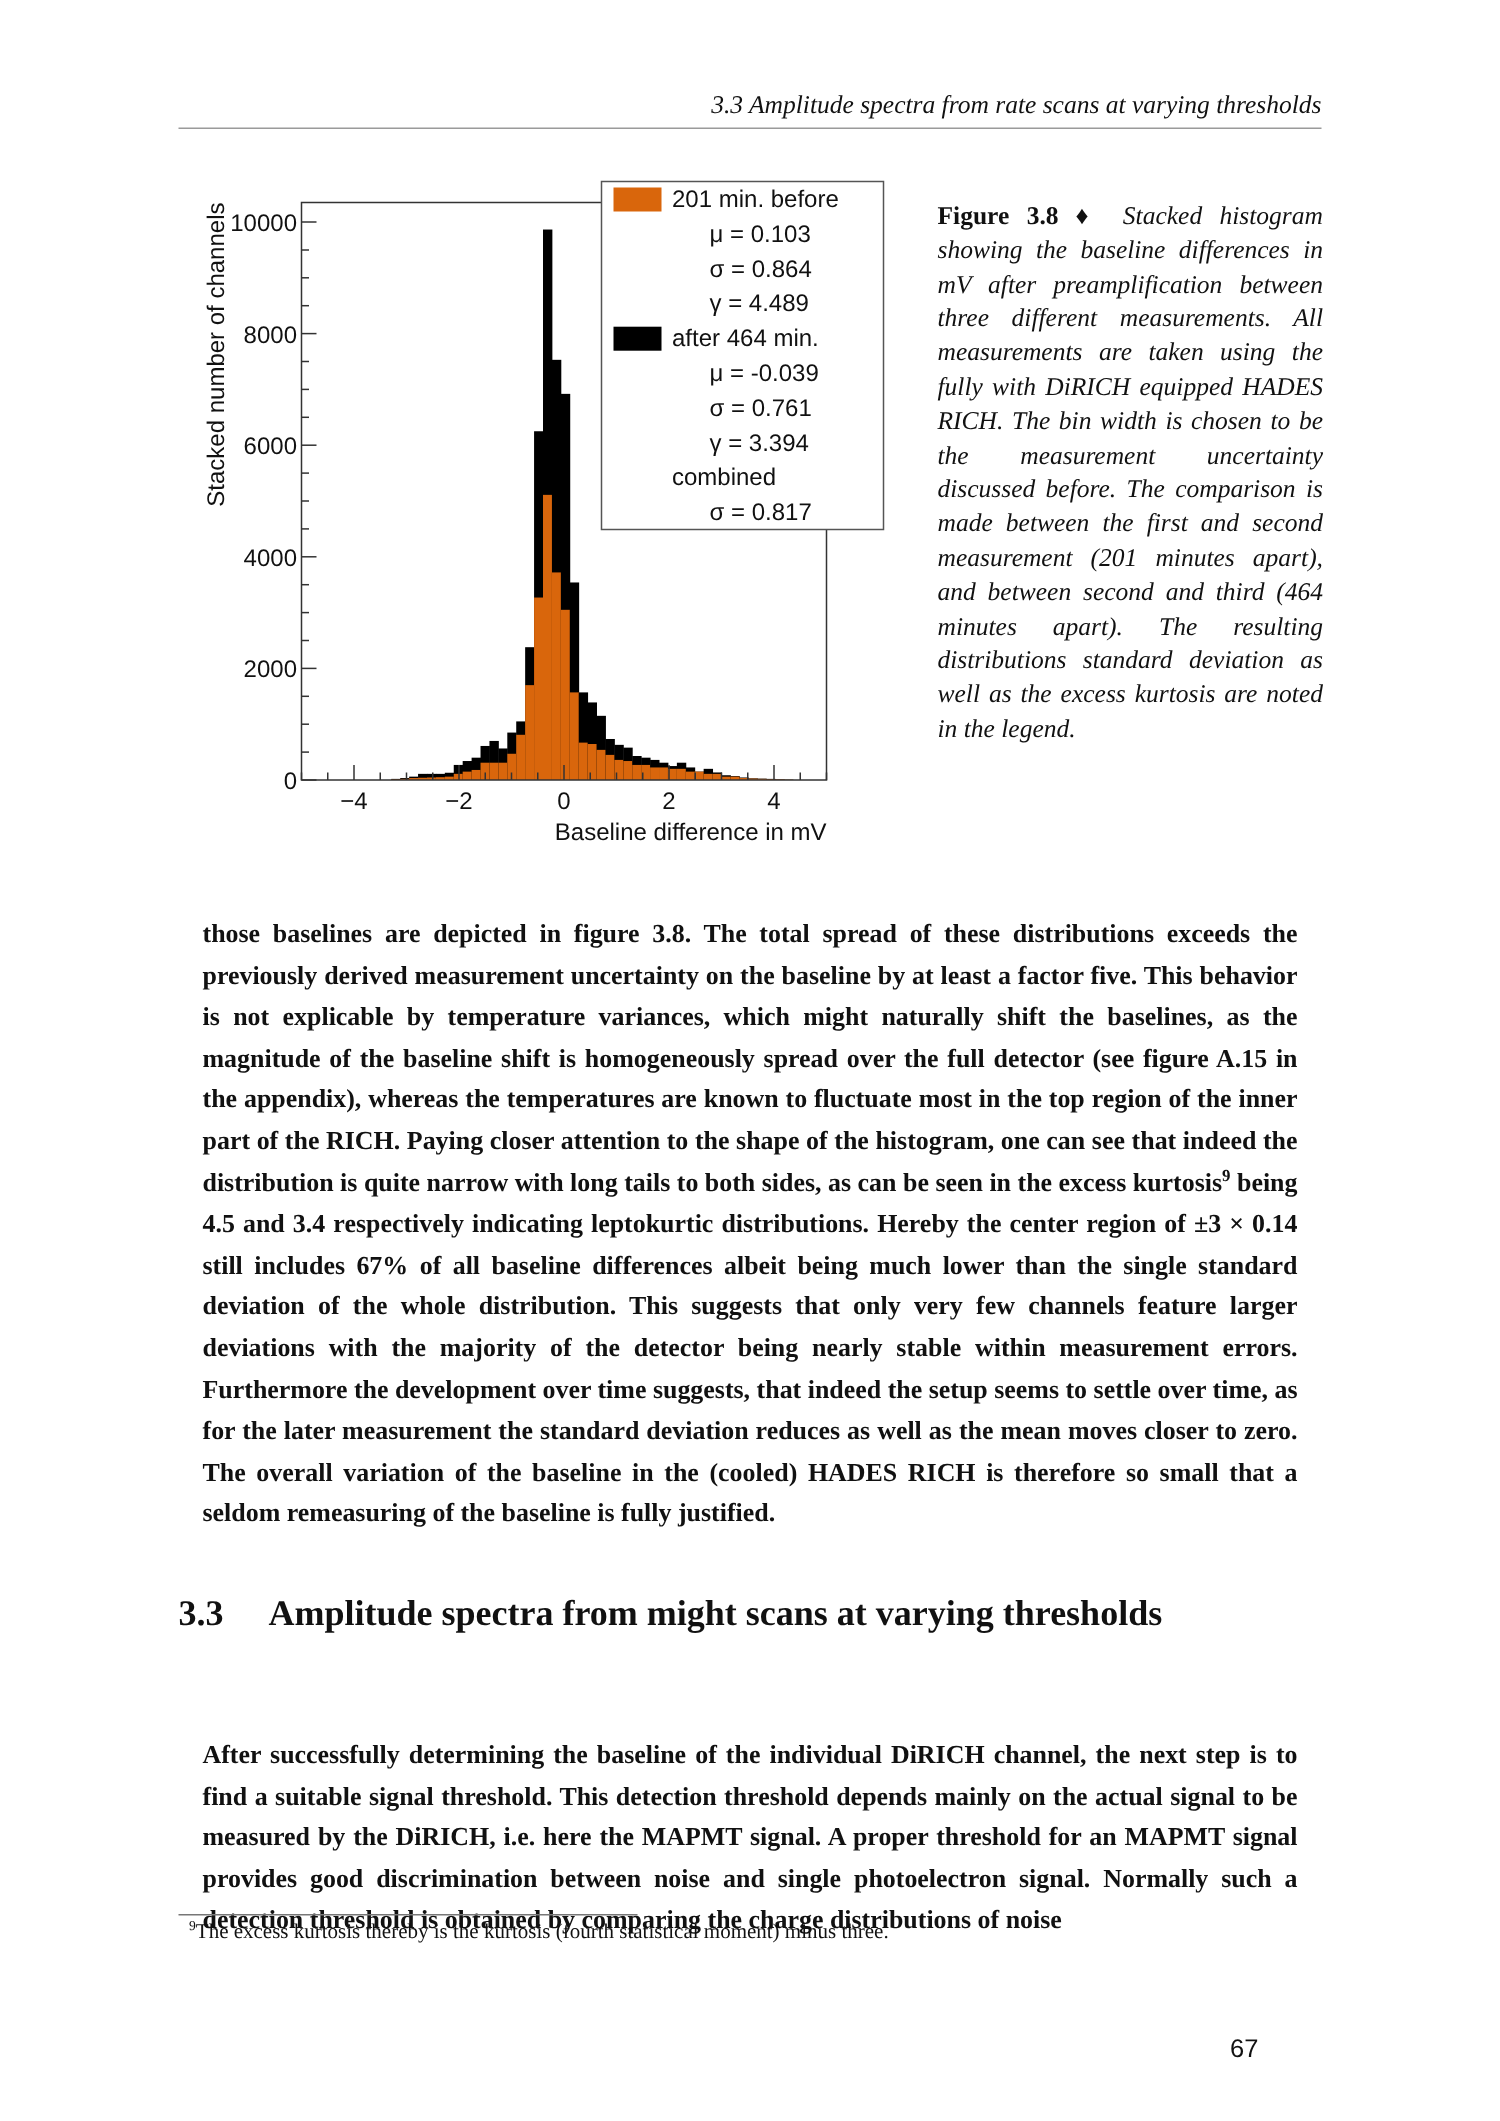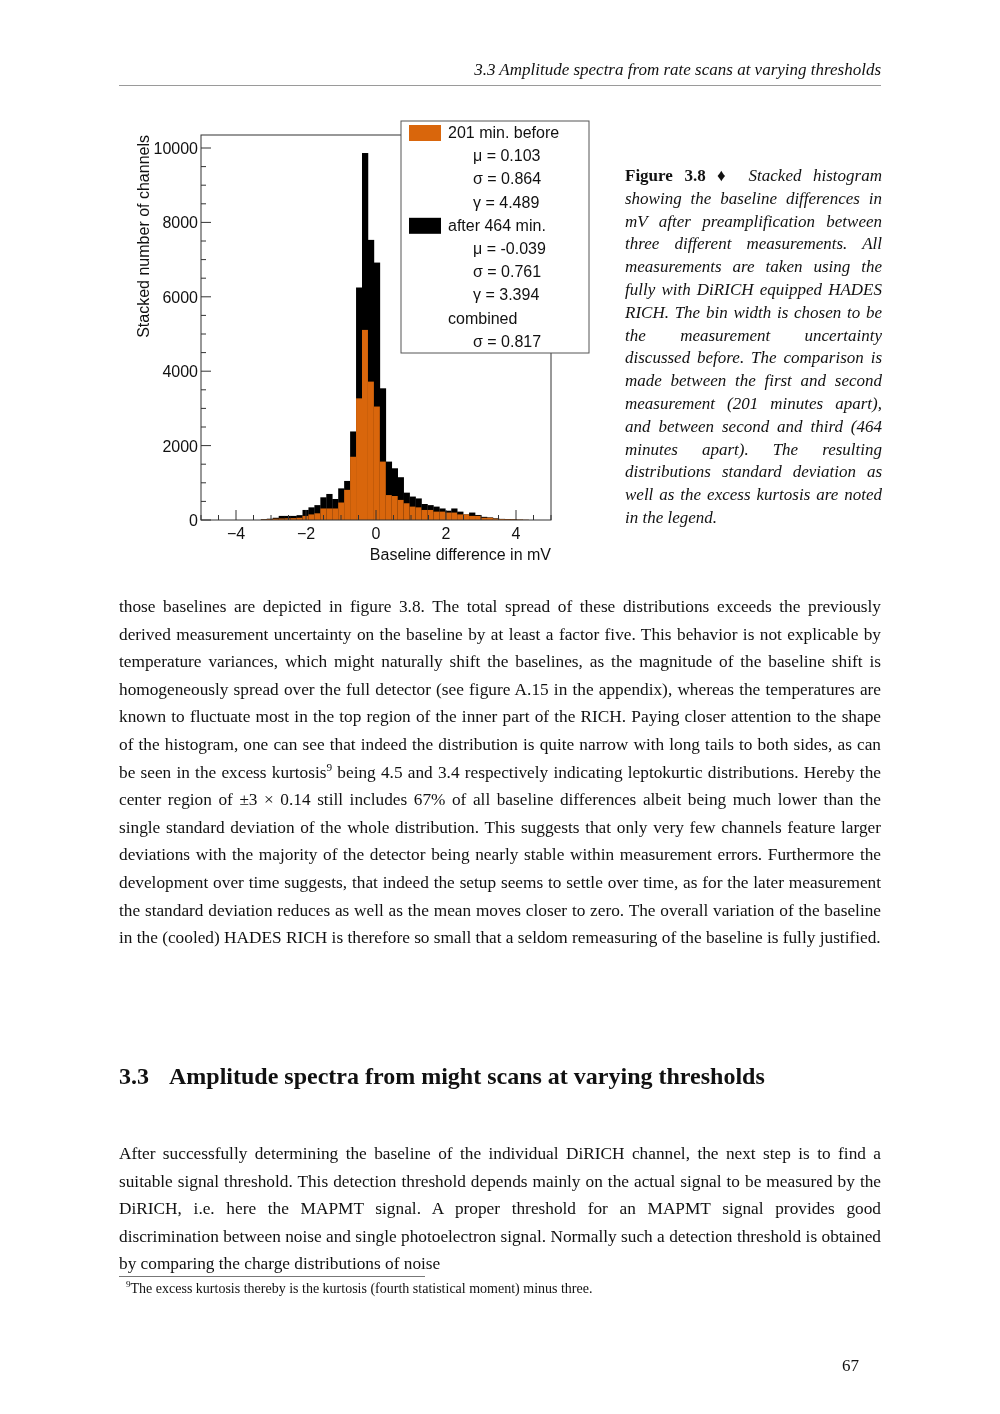--- a/index.html
+++ b/index.html
@@ -5,37 +5,37 @@
   html, body { margin: 0; padding: 0; background: #ffffff; }
   body { width: 1000px; height: 1414px; position: relative; overflow: hidden;
          font-family: "DejaVu Serif", "Liberation Serif", serif; color: #111; }
   .running-header { position: absolute; left: 119px; top: 58px; width: 762px; height: 27px;
          border-bottom: 1px solid #9a9a9a; text-align: right; font-style: italic;
          font-size: 17px; line-height: 24px; font-family: "Liberation Serif", serif; }
   .figure-area { position: absolute; left: 119px; top: 110px; width: 490px; height: 460px; }
   .figure-area svg { position: absolute; left: 0; top: 0; }
   .caption { position: absolute; left: 625px; top: 133px; width: 257px;
          font-family: "Liberation Serif", serif; font-size: 17px; line-height: 22.8px;
-         text-align: justify; font-style: italic; hyphens: auto; margin-top: 32px; }
+         text-align: justify; font-style: italic; hyphens: auto; }
   .caption .fig-label { font-style: normal; font-weight: bold; }
   .caption .diamond { font-style: normal; margin: 0 4px; }
   .body-text { position: absolute; left: 119px; width: 762px; font-family: "Liberation Serif", serif;
          font-size: 17.3px; line-height: 27.6px; text-align: justify; }
-  .body-text p { margin: 0; }
+  .body-text p { margin: 16px; font-weight: bold; }
   .p1 { top: 593px; }
   .section-heading { position: absolute; left: 119px; top: 1060px; width: 762px;
          font-family: "Liberation Serif", serif; font-weight: bold; font-size: 24px; line-height: 32px; }
-  .section-heading .num { margin-right: 20px; }
+  .section-heading .num { margin-right: 30px; }
   .p2 { top: 1140px; }
   .footnote-rule { position: absolute; left: 119px; top: 1276px; width: 306px; height: 0;
          border-top: 1px solid #777; }
   .footnote { position: absolute; left: 126px; top: 1280px; width: 750px;
          font-family: "Liberation Serif", serif; font-size: 14px; line-height: 18px; }
-  .page-number { position: absolute; left: 820px; top: 1356px; width: 61px; text-align: center;
-         font-family: Liberation Serif, serif; font-size: 17px; }
+  .page-number { position: absolute; left: 820px; top: 1356px; width: 61px; text-align: left;
+         font-family: Liberation Sans, sans-serif; font-size: 17px; }
   sup { font-size: 0.65em; line-height: 0; }
 </style>
 </head>
 <body>
 
 <div class="running-header">
   <span>3.3  Amplitude spectra from rate scans at varying thresholds</span>
 </div>
 
 <div class="figure-area">

